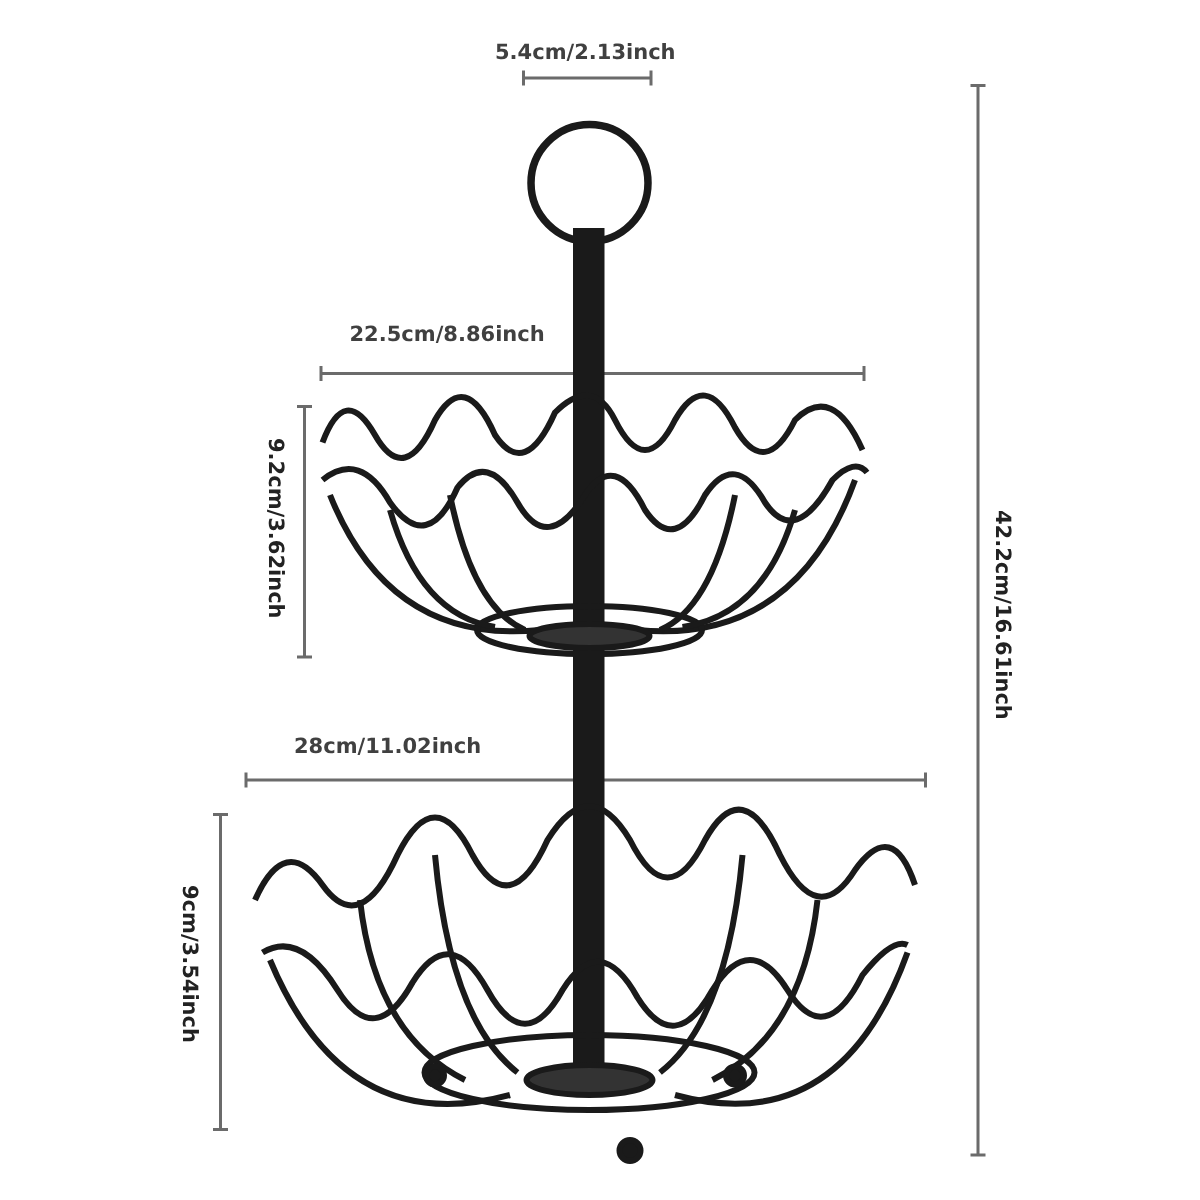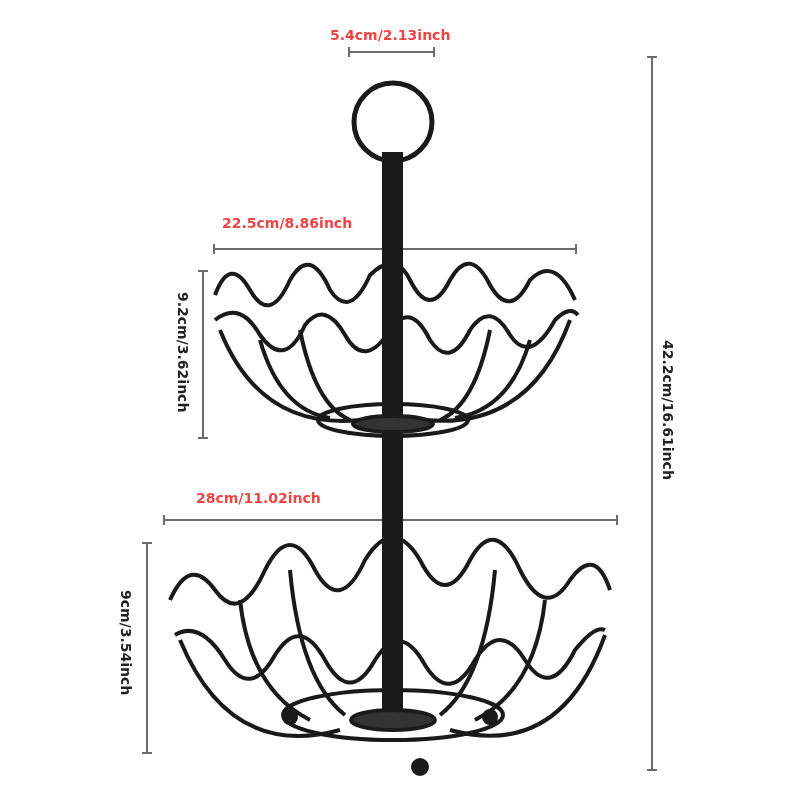--- a/index.html
+++ b/index.html
@@ -1,18 +1,18 @@
 <!DOCTYPE html>
 <html><head>
 <meta charset="utf-8">
 <style>
   html, body { margin:0; padding:0; }
   body { width:800px; height:800px; background:#ffffff; position:relative; overflow:hidden;
          font-family:"DejaVu Sans", sans-serif; }
-  .label { position:absolute; font-size:14px; font-weight:bold; color:#ef4444; white-space:nowrap; }
+  .label { position:absolute; font-size:14px; font-weight:bold; color:#404040; white-space:nowrap; }
   .vlabel { position:absolute; font-size:14px; font-weight:bold; color:#222; white-space:nowrap;
             transform-origin:left top; transform:rotate(90deg); }
   svg { position:absolute; left:0; top:0; }
 </style>
 </head>
 <body>
 
 <svg width="800" height="800" viewBox="0 0 800 800">
 
   <g stroke="#6b6b6b" stroke-width="2" fill="none">
@@ -65,17 +65,17 @@
       <path d="M545 600 Q535 690 475 720"></path>
         <path d="M495 570 Q485 680 440 715"></path>
       <circle cx="290" cy="717" r="6" fill="#1a1a1a"></circle>
         <circle cx="490" cy="717" r="6" fill="#1a1a1a"></circle>
         <circle cx="420" cy="767" r="7" fill="#1a1a1a"></circle>
     </g>
   </g>
 </svg>
 
 <div class="label" style="left:330px;top:27px;">5.4cm/2.13inch</div>
-<div class="label" style="left:222px;top:215px;">22.5cm/8.86inch</div>
+<div class="label" style="left:233px;top:215px;">22.5cm/8.86inch</div>
 <div class="label" style="left:196px;top:490px;">28cm/11.02inch</div>
 <div class="vlabel" style="left:191px;top:292px;">9.2cm/3.62inch</div>
 <div class="vlabel" style="left:134px;top:590px;">9cm/3.54inch</div>
 <div class="vlabel" style="left:676px;top:340px;">42.2cm/16.61inch</div>
 
 </body></html>

